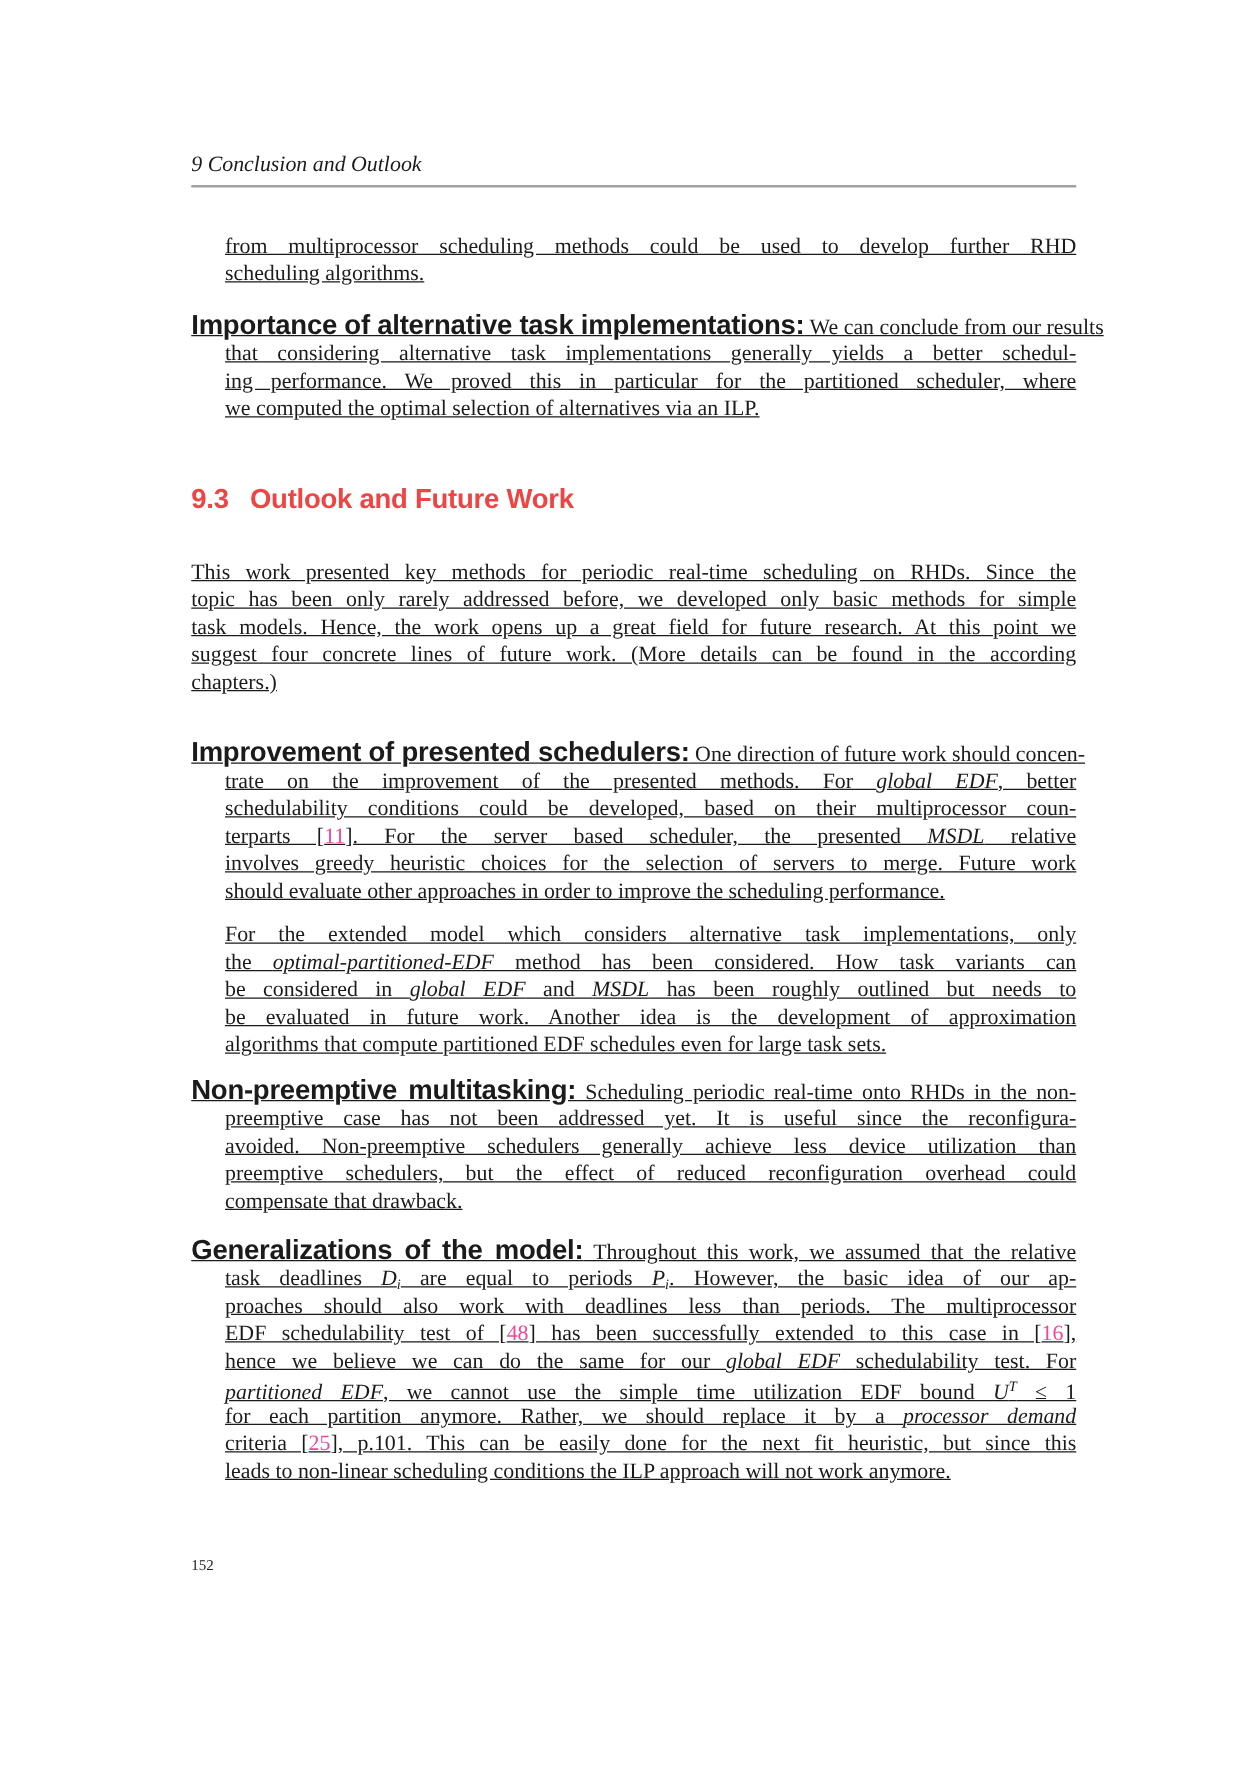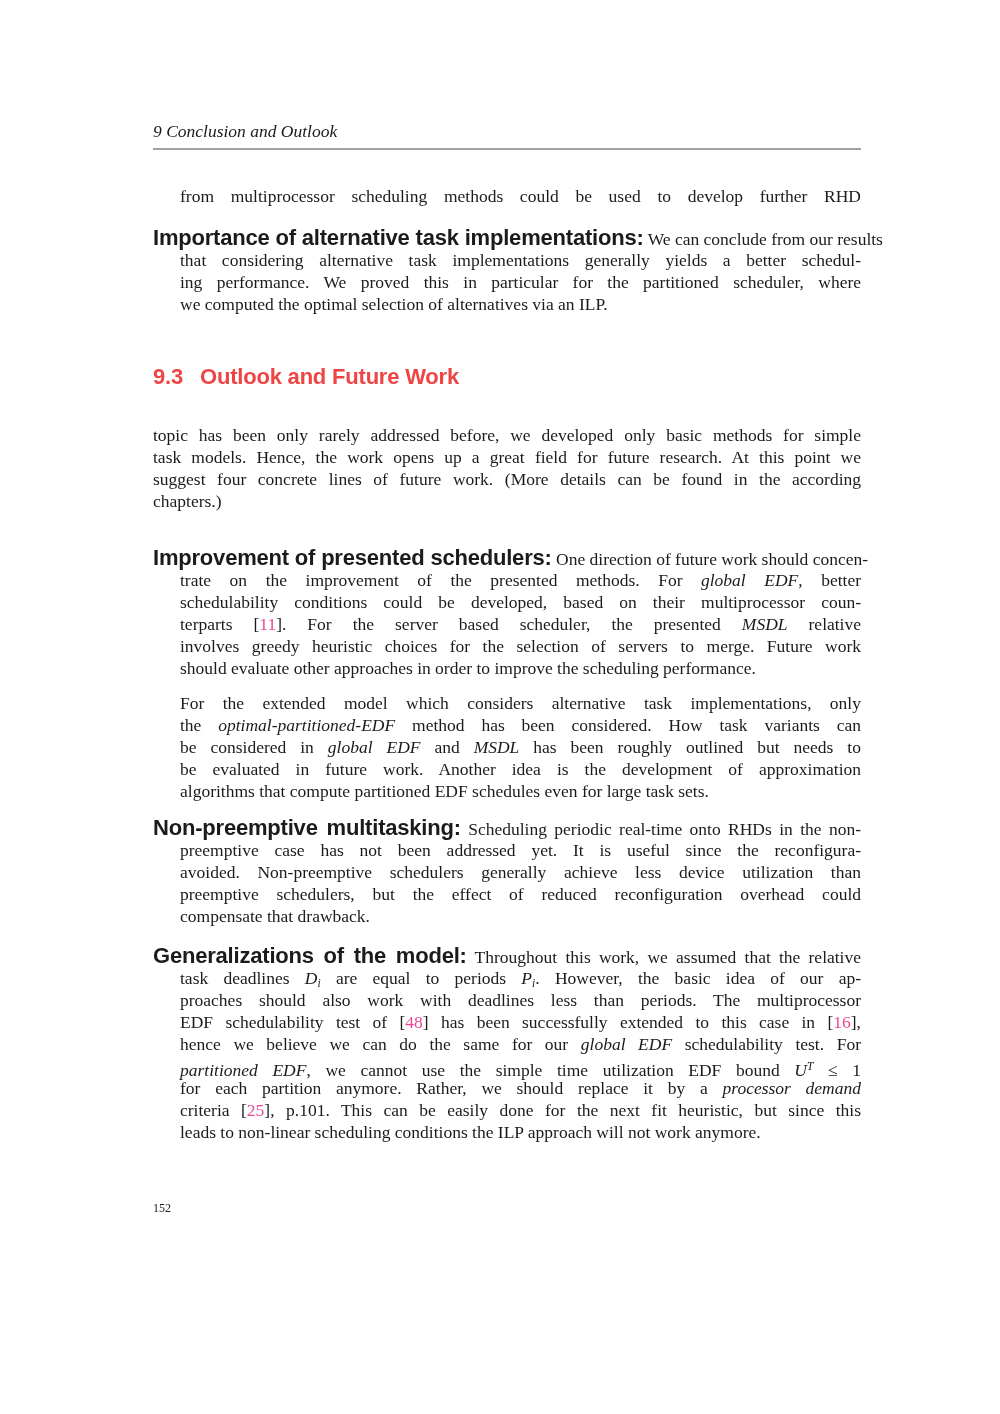--- a/index.html
+++ b/index.html
@@ -12,21 +12,21 @@
   .running-header {
     font-style:italic; font-size:17.5px; line-height:20px; color:#1b1b1b;
   }
   .header-rule {
     margin-top:7px; border-top:2px solid #a2a2a2; height:0;
   }
 
   .block {font-size:17.5px; line-height:22px;}
   .line {
     text-align:justify; text-align-last:justify;
-    white-space:nowrap; height:22px;
+    white-space:nowrap; height:22px;text-decoration:underline;
   }
   .line.ind {padding-left:27px;}
   .line.lastline {text-align-last:left;}
 
   .r-bold {
     font-family:"Liberation Sans", sans-serif; font-weight:700;
     font-size:22px; letter-spacing:-0.2px;
   }
   .r-it {font-style:italic;}
   .r-cite {color:#ec4899; cursor:pointer;}
@@ -48,29 +48,31 @@
 
 <div class="page">
   <div class="content">
     <div class="running-header">
       <span>9 Conclusion and Outlook</span>
     </div>
     <div class="header-rule"></div>
     <div id="blocks">
         <div class="block paragraph" style="margin-top: 35px;">
           <div class="line ind"><span>from multiprocessor scheduling methods could be used to develop further RHD</span></div>
+          <div class="line ind lastline"><span>scheduling algorithms.</span></div>
         </div>
         <div class="block item" style="margin-top: 20px;">
           <div class="line"><span class="r-bold">Importance of alternative task implementations:</span><span> We can conclude from our results</span></div>
           <div class="line ind"><span>that considering alternative task implementations generally yields a better schedul-</span></div>
           <div class="line ind"><span>ing performance. We proved this in particular for the partitioned scheduler, where</span></div>
           <div class="line ind lastline"><span>we computed the optimal selection of alternatives via an ILP.</span></div>
         </div>
         <div class="section-heading" style="margin-top: 47px;"><span class="sec-num">9.3</span><span>Outlook and Future Work</span></div>
         <div class="block paragraph" style="margin-top: 32px;">
+          <div class="line"><span>This work presented key methods for periodic real-time scheduling on RHDs. Since the</span></div>
           <div class="line"><span>topic has been only rarely addressed before, we developed only basic methods for simple</span></div>
           <div class="line"><span>task models. Hence, the work opens up a great field for future research. At this point we</span></div>
           <div class="line"><span>suggest four concrete lines of future work. (More details can be found in the according</span></div>
           <div class="line lastline"><span>chapters.)</span></div>
         </div>
         <div class="block item" style="margin-top: 35px;">
           <div class="line"><span class="r-bold">Improvement of presented schedulers:</span><span> One direction of future work should concen-</span></div>
           <div class="line ind"><span>trate on the improvement of the presented methods. For </span><span class="r-it">global EDF</span><span>, better</span></div>
           <div class="line ind"><span>schedulability conditions could be developed, based on their multiprocessor coun-</span></div>
           <div class="line ind"><span>terparts [</span><span class="r-cite">11</span><span>]. For the server based scheduler, the presented </span><span class="r-it">MSDL</span><span> relative</span></div>

